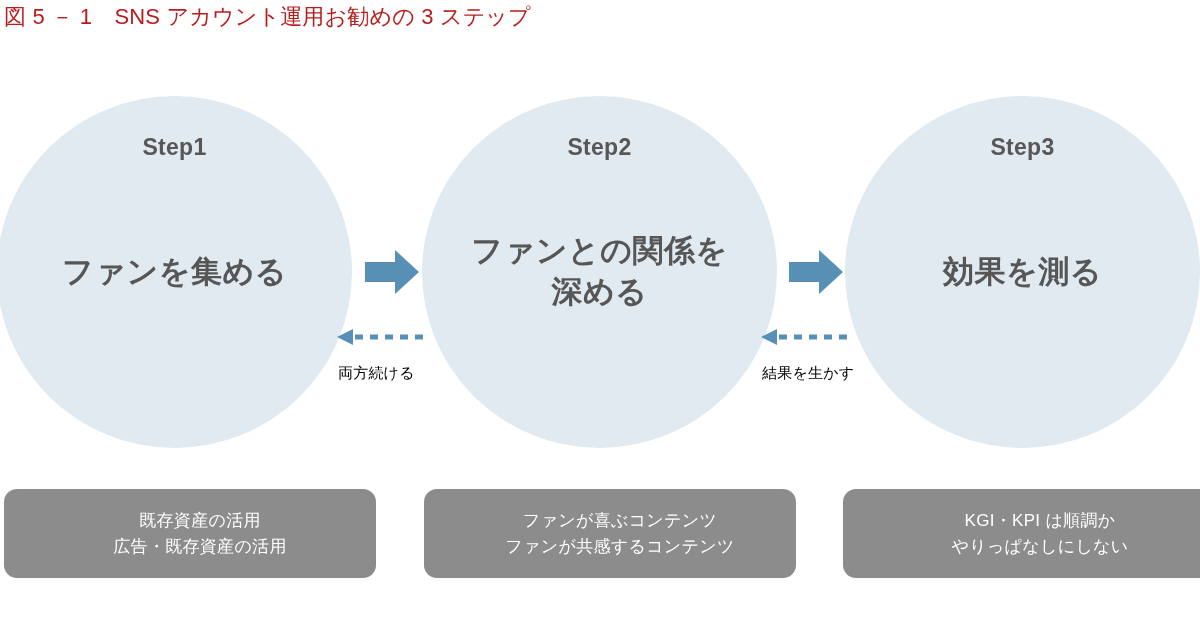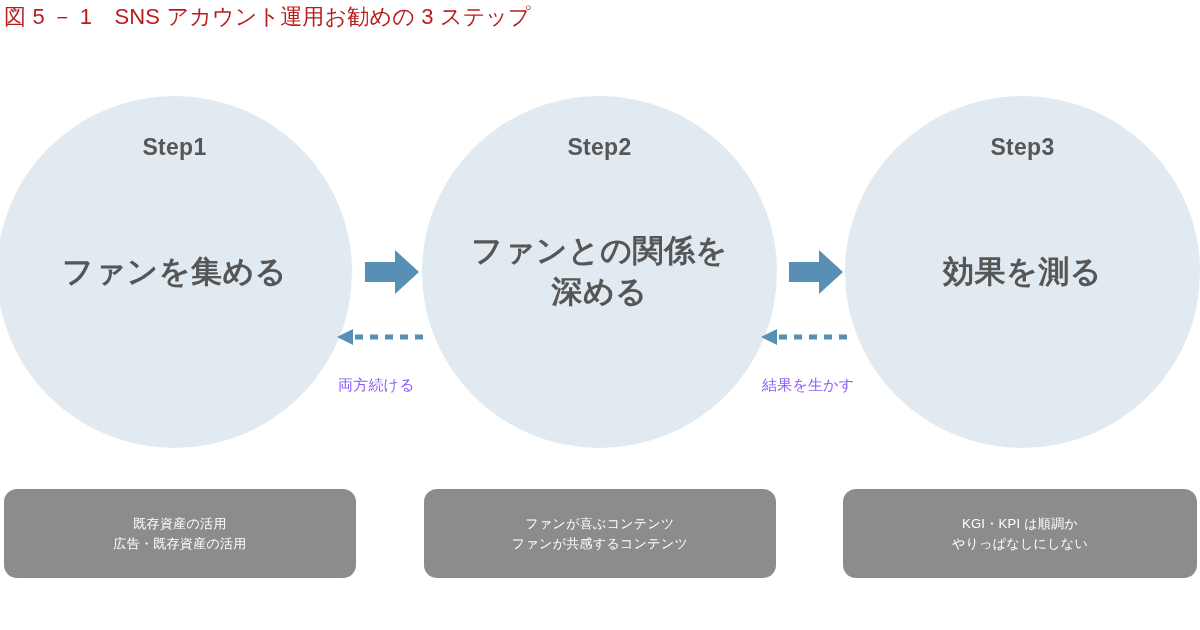--- a/index.html
+++ b/index.html
@@ -95,45 +95,46 @@
     position: absolute;
     top: 326px;
     width: 88px;
     height: 22px;
   }
   .dash-arrow-1 { left: 336px; }
   .dash-arrow-2 { left: 760px; }
 
   .dash-label {
     position: absolute;
-    top: 376px;
+    top: 364px;
     font-size: 15px;
-    color: #8b5cf6;
+    color: #000000;
     white-space: nowrap;
     letter-spacing: 0.2px;
   }
   .dash-label-1 { left: 338px; }
   .dash-label-2 { left: 762px; }
 
   
   .note-box {
     position: absolute;
     top: 489px;
     height: 89px;
     background: #8c8c8c;
     border-radius: 13px;
     display: flex;
     flex-direction: column;
     align-items: center;
     justify-content: center;
     color: #ffffff;
-    font-size: 13px;
+    font-size: 17px;
     line-height: 1.5;
     text-align: center;
     letter-spacing: 0.3px;
+    padding-left: 20px;
   }
   .note-box span { display: block; }
   .note-box-1 { left: 4px;   width: 352px; }
   .note-box-2 { left: 424px; width: 352px; }
   .note-box-3 { left: 843px; width: 354px; }
 </style>
 </head>
 <body>
 
 <div class="figure-root">

